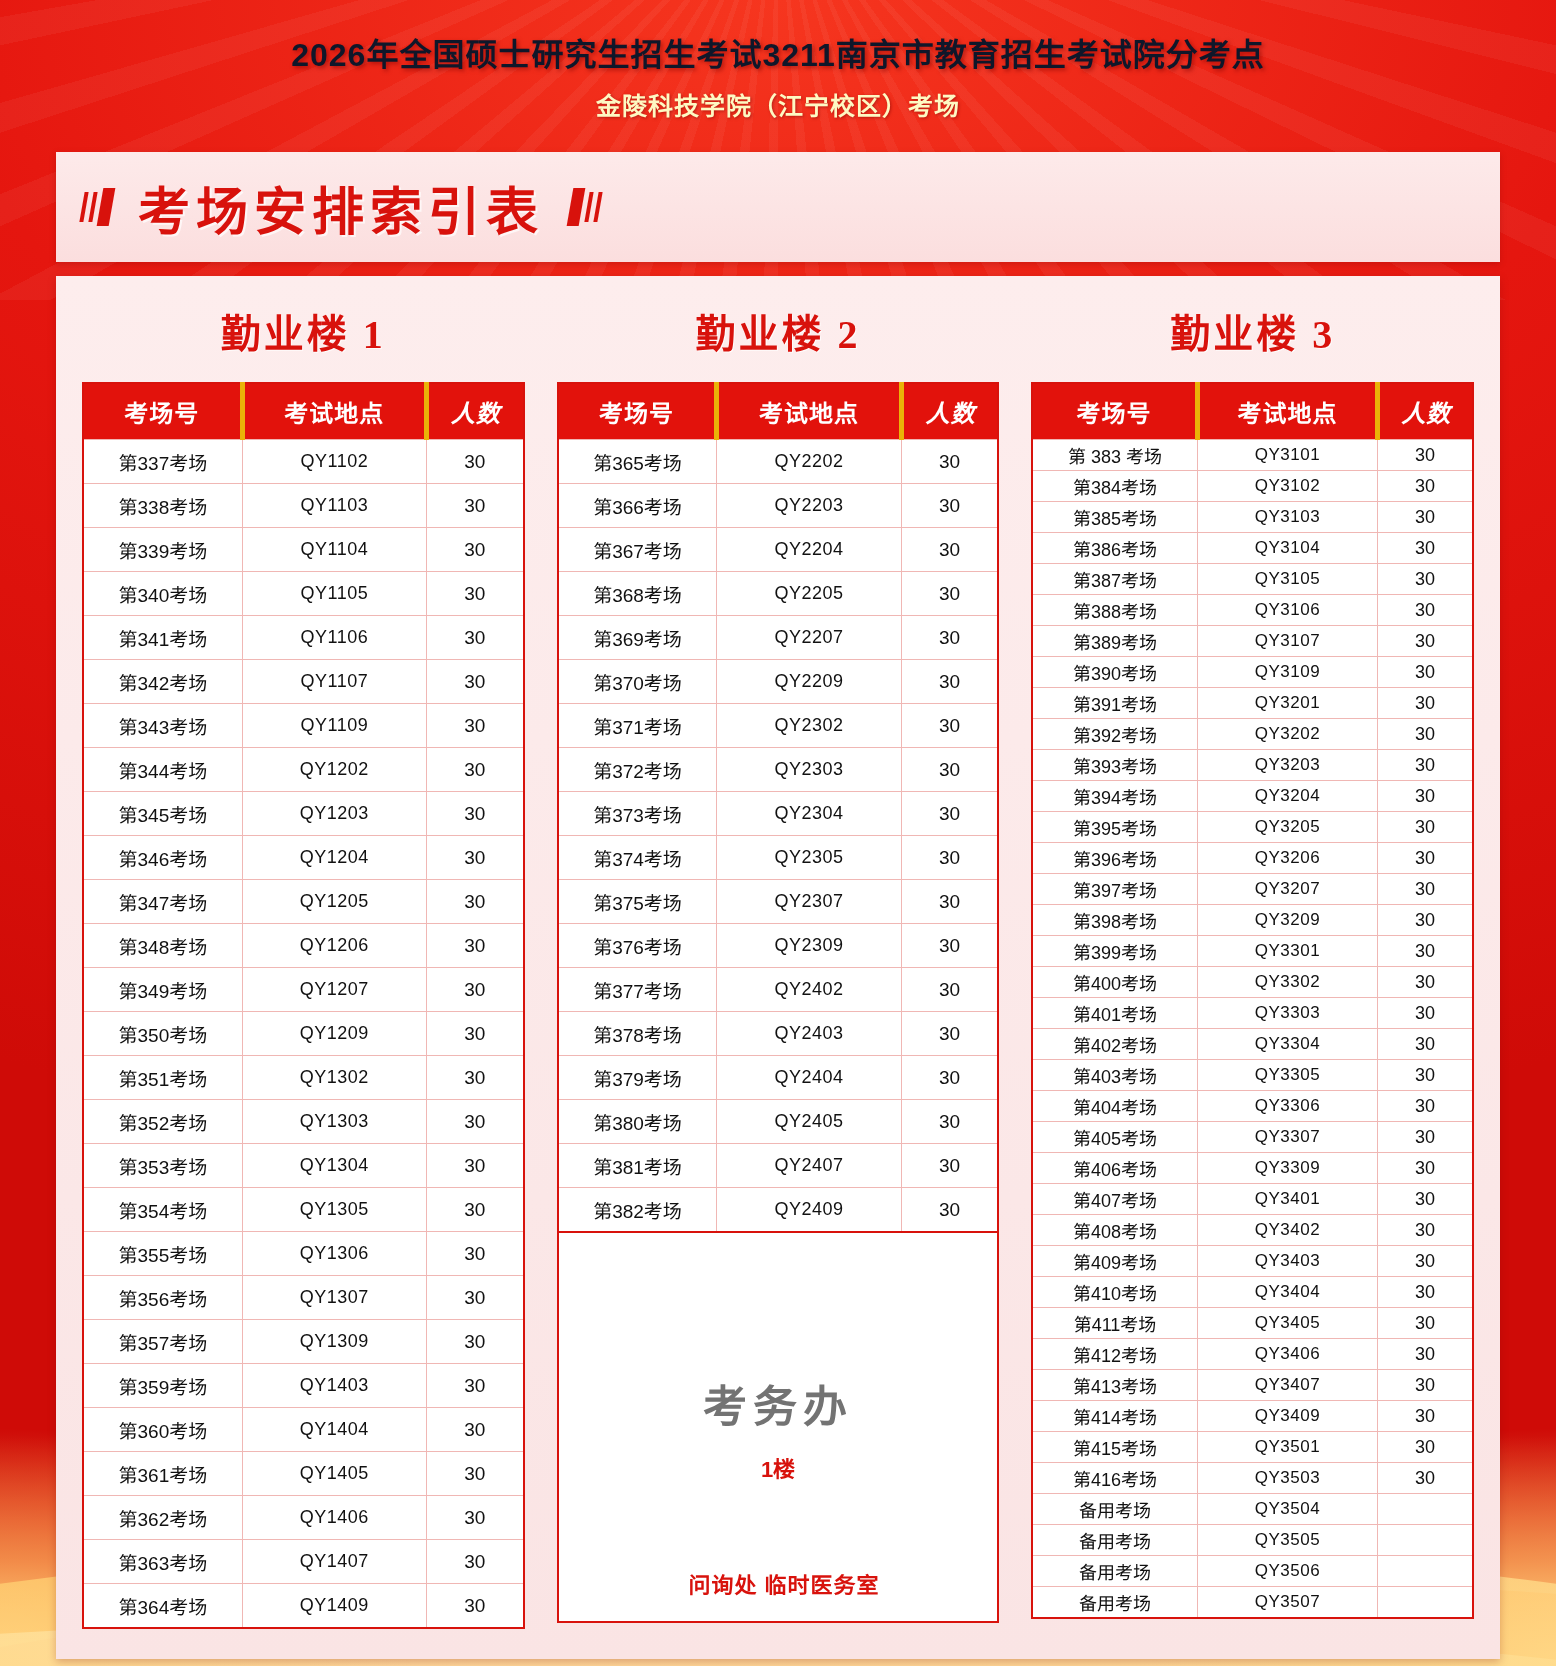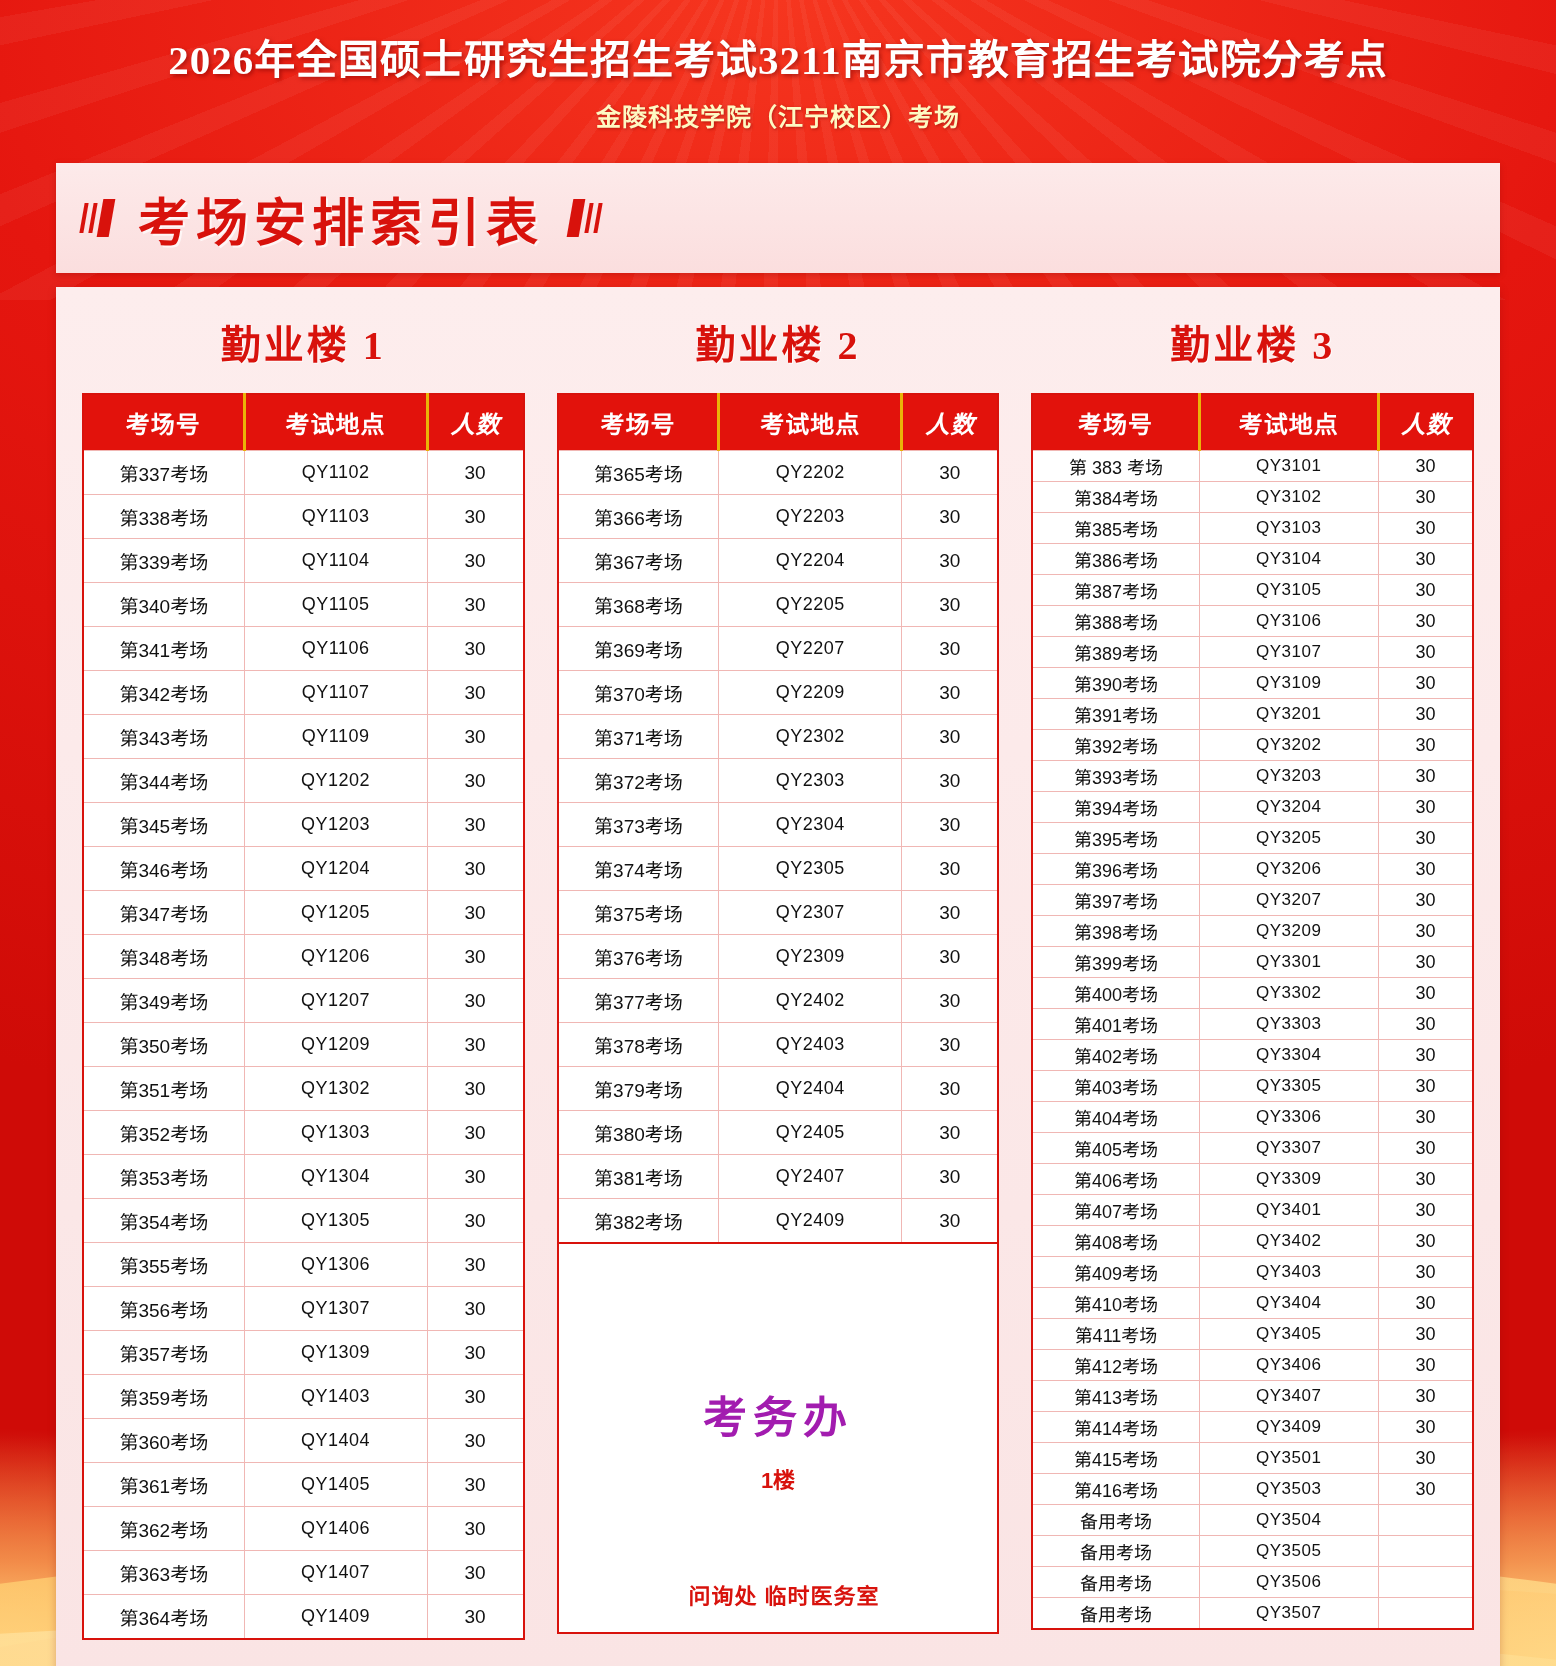--- a/index.html
+++ b/index.html
@@ -57,24 +57,24 @@
     background: radial-gradient(ellipse at bottom left, rgba(255,220,140,.75), rgba(255,220,140,0) 70%);
   }
 
   
   .header {
     position: relative;
     text-align: center;
     padding-top: 36px;
   }
   .main-title {
-    font-family: Liberation Serif, serif;
+    font-family: Liberation Sans, sans-serif;
     font-weight: bold;
-    font-size: 41px;
-    color: #ffffff;
+    font-size: 32px;
+    color: #0f172a;
     letter-spacing: 1px;
     text-shadow: 2px 2px 4px rgba(120,0,0,.55);
     line-height: 1.2;
   }
   .sub-title {
     font-family: "Liberation Serif", "DejaVu Serif", serif;
     font-weight: bold;
     font-size: 25px;
     color: #fef9c3;
     margin-top: 12px;
@@ -152,21 +152,21 @@
     background: #ffffff;
     border: 2px solid #d8120c;
     font-family: "Liberation Sans", "DejaVu Sans", sans-serif;
   }
   table.exam th {
     background: #e2120c;
     color: #ffffff;
     font-size: 24px;
     font-weight: bold;
     padding: 10px 2px;
-    border-right: 3px solid #eab308;
+    border-right: 5px solid #eab308;
     letter-spacing: 1px;
   }
   table.exam th:last-child { border-right: none; font-style: italic; }
   table.exam td {
     border-top: 1px solid #f0b7b4;
     border-right: 1px solid #f0b7b4;
     text-align: center;
     color: #111;
     font-size: 19px;
     padding: 4px 2px;
@@ -191,21 +191,21 @@
     display: flex;
     flex-direction: column;
     align-items: center;
     justify-content: center;
     position: relative;
   }
   .office-title {
     font-family: "Liberation Serif", "DejaVu Serif", serif;
     font-weight: bold;
     font-size: 44px;
-    color: #a21caf;
+    color: #737373;
     letter-spacing: 6px;
   }
   .office-floor {
     margin-top: 16px;
     font-size: 22px;
     color: #d8120c;
     font-weight: bold;
   }
   .office-footer {
     position: absolute;

